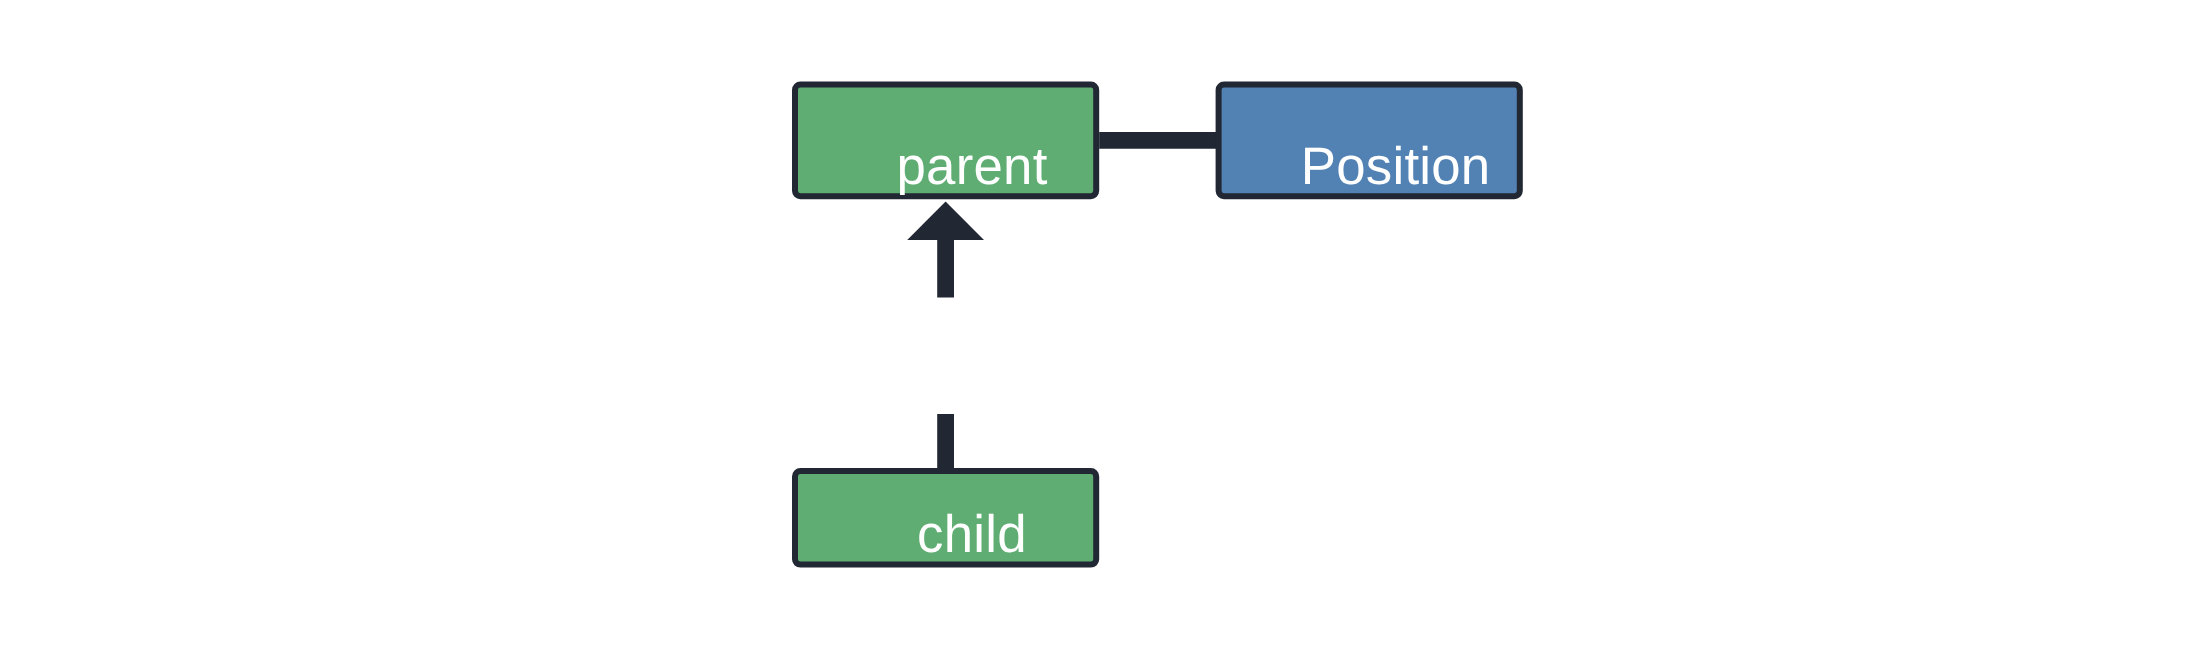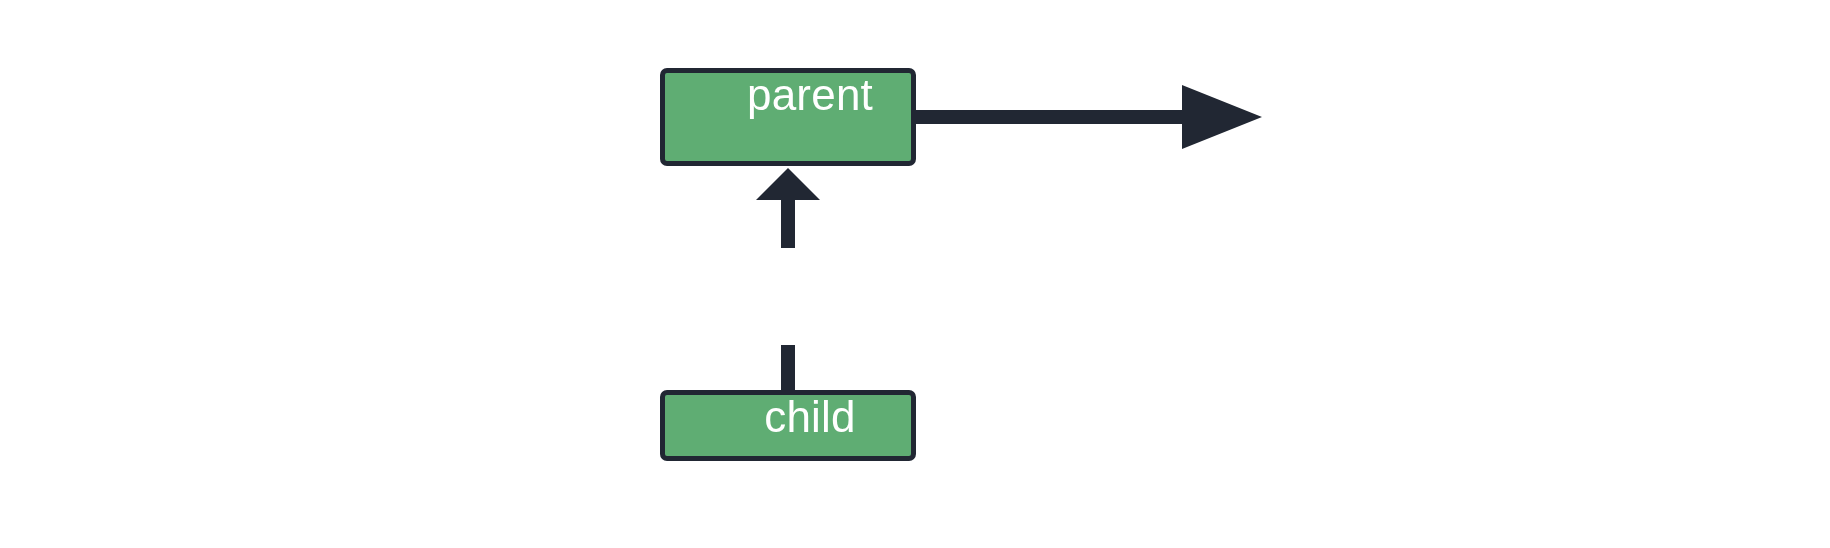--- a/index.html
+++ b/index.html
@@ -24,21 +24,21 @@
     top: 0;
     width: 1830px;
     height: 548px;
   }
   .node-box {
     position: absolute;
     box-sizing: border-box;
     border: 5px solid #212733;
     border-radius: 7px;
     display: flex;
-    align-items: flex-start;
+    align-items: flex-end;
     justify-content: center;
     padding-left: 44px;
   }
   .node-entity {
     background: #5FAD73;
   }
   .node-component {
     background: #5282B4;
   }
   .node-label {
@@ -48,21 +48,21 @@
     font-weight: 400;
     line-height: 1;
     letter-spacing: 0.2px;
     white-space: nowrap;
     user-select: none;
   }
   
   #node-parent   { left: 660px; top: 68px;  width: 256px; height: 98px; }
   #node-position { left: 1013px; top: 68px; width: 256px; height: 98px; }
   #node-childof  { left: 660px; top: 248px; width: 256px; height: 98px; }
-  #node-child    { left: 660px; top: 390px; width: 256px; height: 71px; }
+  #node-child    { left: 660px; top: 390px; width: 256px; height: 83px; }
 </style>
 </head>
 <body>
 
 <div id="canvas">
 
   <svg id="graph-svg" viewBox="0 0 1830 548" xmlns="http://www.w3.org/2000/svg">
 
     <g>
       <line x1="916" y1="117" x2="1185" y2="117" stroke="#212733" stroke-width="14"></line>
@@ -76,19 +76,22 @@
 
     <g>
       <line x1="788" y1="390" x2="788" y2="345" stroke="#212733" stroke-width="14"></line>
     </g>
   </svg>
 
   <div id="node-parent" class="node-box node-entity">
     <span class="node-label">parent</span>
   </div>
 
+  <div id="node-position" class="node-box node-component">
+    <span class="node-label">Position</span>
+  </div>
 
 
   <div id="node-child" class="node-box node-entity">
     <span class="node-label">child</span>
   </div>
 
 </div>
 
 </body></html>

